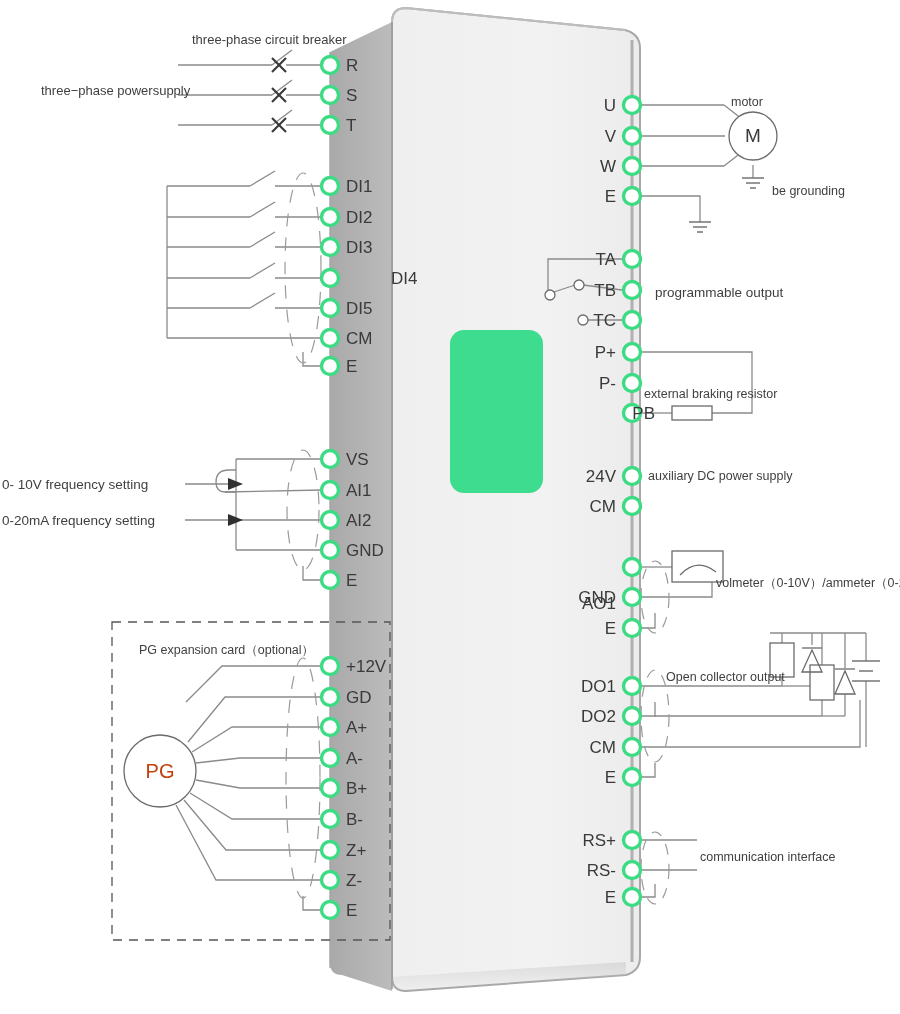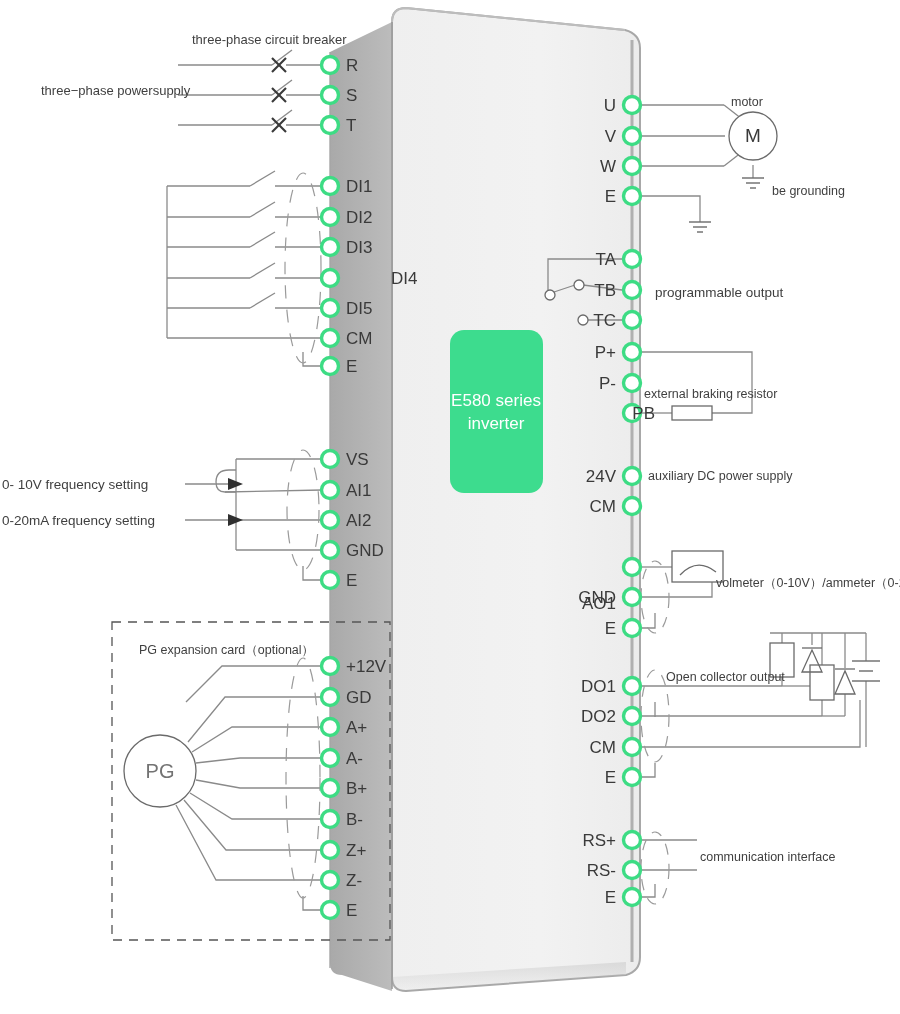--- a/index.html
+++ b/index.html
@@ -7,21 +7,21 @@
        font-family:"Liberation Sans","DejaVu Sans",sans-serif;color:#3a3a3a;}
   #stage{position:absolute;left:0;top:0;width:900px;height:904px;}
   svg.layer{position:absolute;left:0;top:0;width:900px;height:1014px;}
   .term-lbl{position:absolute;white-space:nowrap;font-size:17px;color:#3a3a3a;line-height:1;}
   .term-lbl.r{transform:translateY(-50%);}
   .term-lbl.l{transform:translate(-100%,-50%);}
   .note{position:absolute;white-space:nowrap;font-size:12.5px;color:#3f3f3f;transform:translateY(-50%);}
   .note.big{font-size:13.5px;}
   .inv-text{position:absolute;text-align:center;color:#ffffff;font-size:17px;line-height:1.35;
             width:160px;transform:translateX(-50%);}
-  .pg-text{position:absolute;font-size:20px;color:#737373;transform:translate(-50%,-50%);}
+  .pg-text{position:absolute;font-size:20px;color:#c2410c;transform:translate(-50%,-50%);}
   .m-text{position:absolute;font-size:19px;color:#3a3a3a;transform:translate(-50%,-50%);}
   .ttl{position:absolute;white-space:nowrap;font-size:13px;color:#3f3f3f;}
 </style>
 </head>
 <body>
 
 <div id="stage">
 
   <svg class="layer" viewBox="0 0 900 1014">
     <defs>
@@ -336,24 +336,20 @@
   <div class="note" style="left:644px;top:394px;">external braking resistor</div>
 
   <div class="note" style="left:648px;top:476px;">auxiliary DC power supply</div>
 
   <div class="note" style="left:716px;top:583px;">volmeter（0-10V）/ammeter（0-20mA）</div>
 
   <div class="note" style="left:666px;top:677px;">Open collector output</div>
 
   <div class="note" style="left:700px;top:857px;">communication interface</div>
 
-  <div class="inv-text" style="left:496px;top:390px;">
-    <div>E580 series</div>
-    <div>inverter</div>
-  </div>
 
   <div id="left-labels">
       <div class="term-lbl r" style="top: 65px; left: 346px;">R</div>
       <div class="term-lbl r" style="top: 95px; left: 346px;">S</div>
       <div class="term-lbl r" style="top: 125px; left: 346px;">T</div>
       <div class="term-lbl r" style="top: 186px; left: 346px;">DI1</div>
       <div class="term-lbl r" style="top: 217px; left: 346px;">DI2</div>
       <div class="term-lbl r" style="top: 247px; left: 346px;">DI3</div>
       <div class="term-lbl r" style="top: 278px; left: 346px; margin-left: 45px;">DI4</div>
       <div class="term-lbl r" style="top: 308px; left: 346px;">DI5</div>

